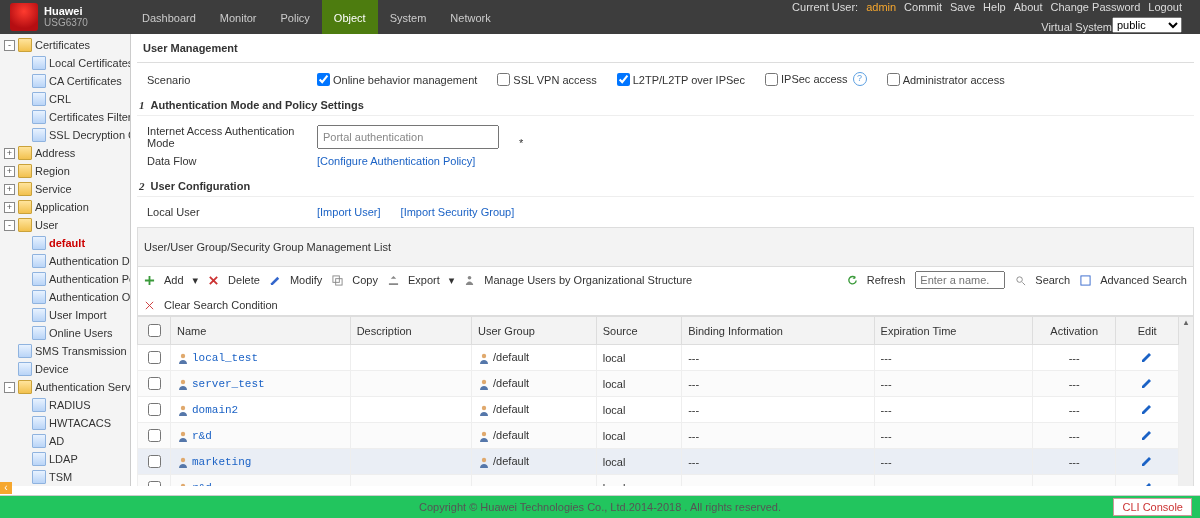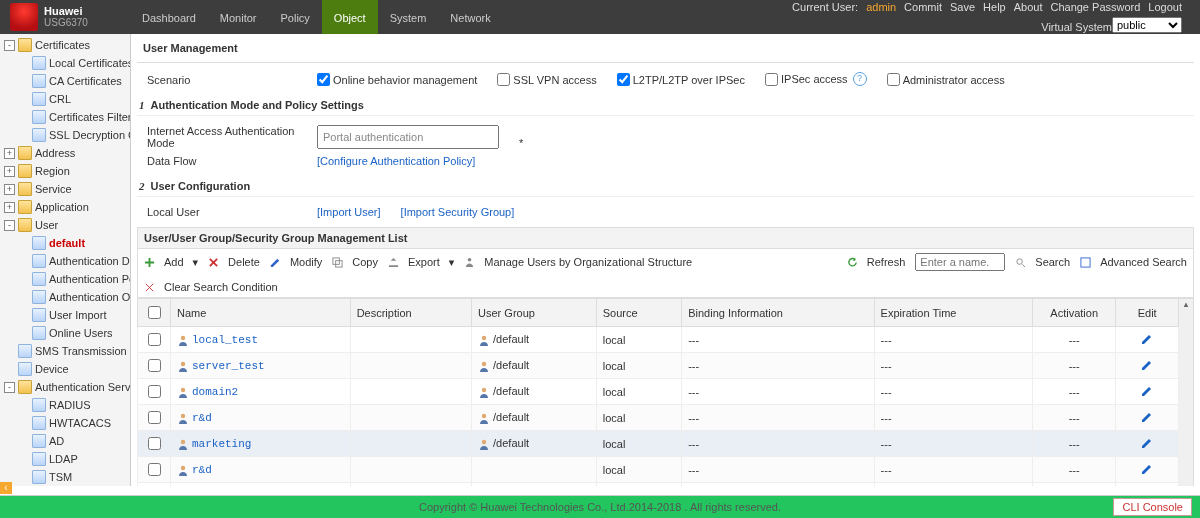--- a/index.html
+++ b/index.html
@@ -38,21 +38,21 @@
 .section{padding:6px 10px}
 .row{display:flex;align-items:flex-end;gap:20px;padding:3px 0}
 .lbl{width:150px}
 .chk{display:flex;align-items:center;gap:3px}
 .chk input{margin:0}
 .helpq{display:inline-block;width:12px;height:12px;border:1px solid #5a9ee0;border-radius:50%;color:#5a9ee0;font-size:9px;line-height:11px;text-align:center;margin-left:2px}
 .step{font-weight:bold;border-bottom:1px solid #eee;padding:4px 2px}
 .step .n{font-style:italic;font-family:Georgia,serif;margin-right:6px}
 .link{color:#1b62c5;cursor:pointer}
 input.txt{width:170px;font-size:11px;color:#888;padding:4px}
-.panel-title{background:#f3f3f3;border:1px solid #ddd;padding:4px 6px;font-weight:bold}
+.panel-title{background:#f3f3f3;border:1px solid #ddd;padding:13px 6px;font-weight:normal}
 .toolbar{display:flex;align-items:center;gap:10px;padding:4px 6px;border:1px solid #ddd;border-top:none;flex-wrap:wrap}
 .toolbar .btn{display:flex;align-items:center;gap:9px;cursor:pointer}
 .toolbar .btn svg{width:11px;height:11px}
 .toolbar .spacer{flex:1}
 .toolbar input.search{width:80px;font-size:11px;padding:1px 3px}
 table.grid{width:100%;border-collapse:collapse;font-size:11px}
 table.grid th{background:#f3f3f3;border:1px solid #ddd;padding:4px 6px;text-align:left;font-weight:normal;color:#333}
 table.grid td{border:1px solid #eee;padding:3px 6px;height:18px}
 table.grid tbody tr:nth-child(even){background:#fbfbfb}
 table.grid tbody tr.hov{background:#eaeef5}

